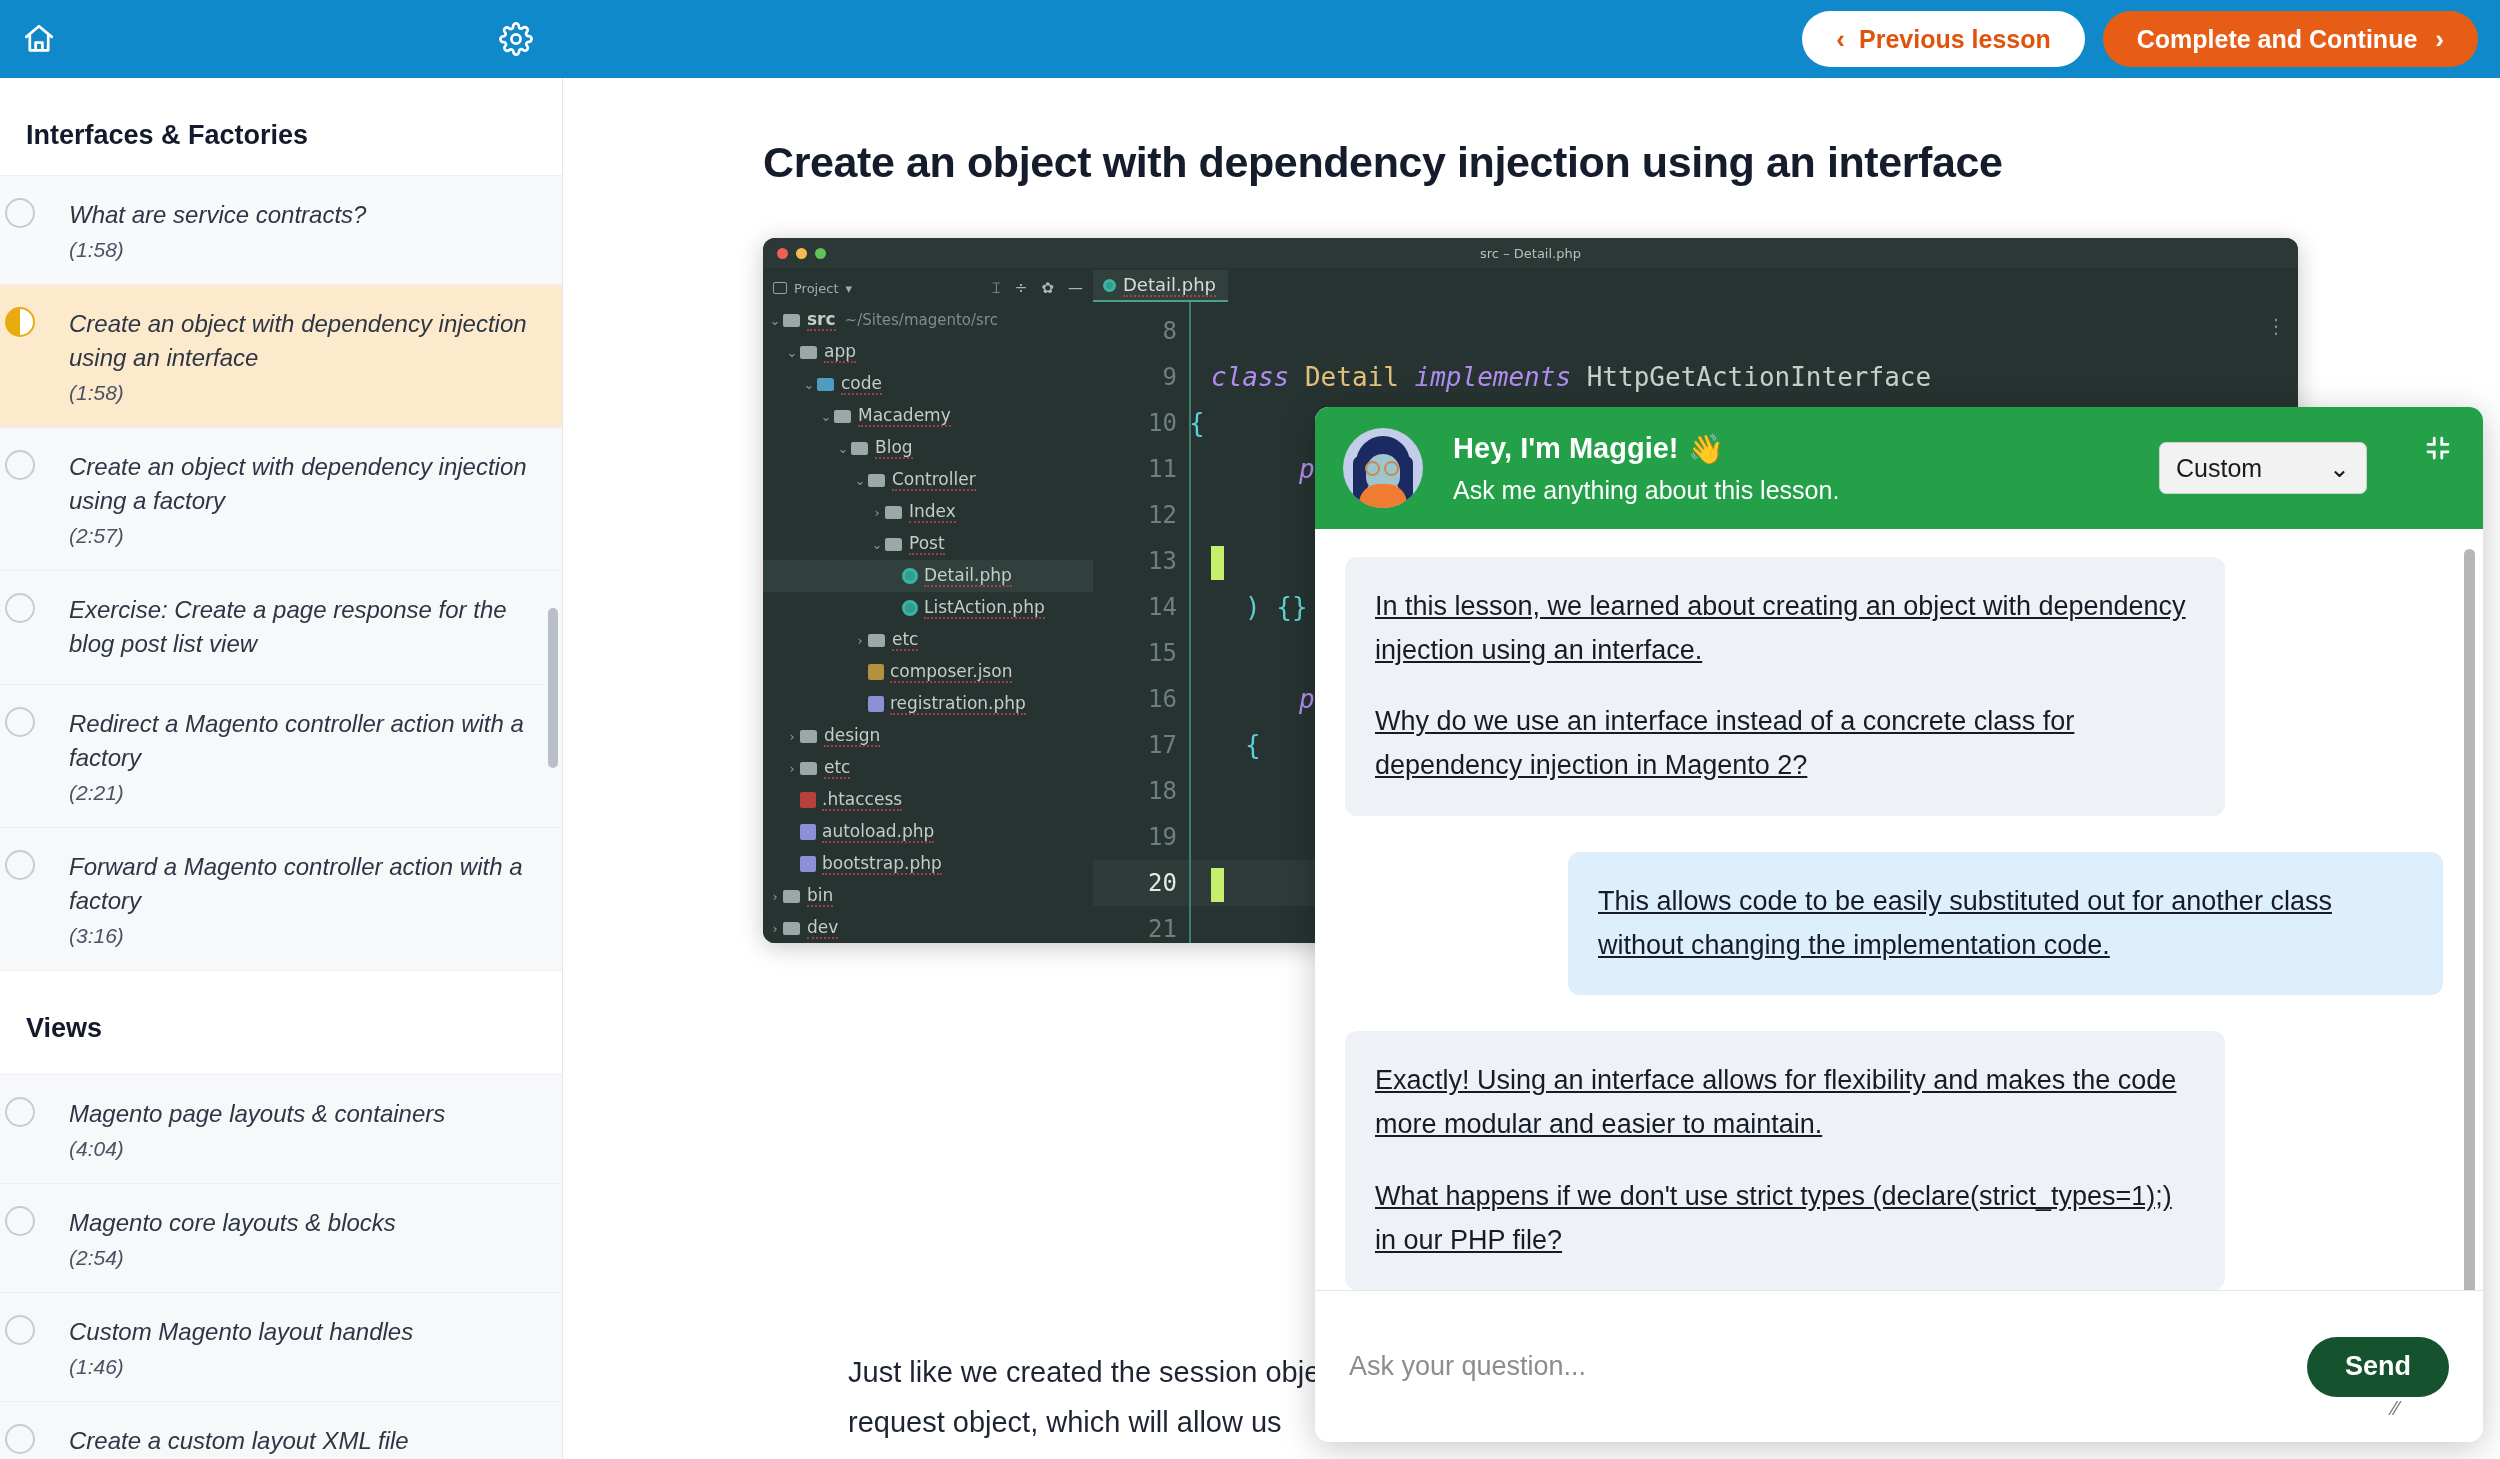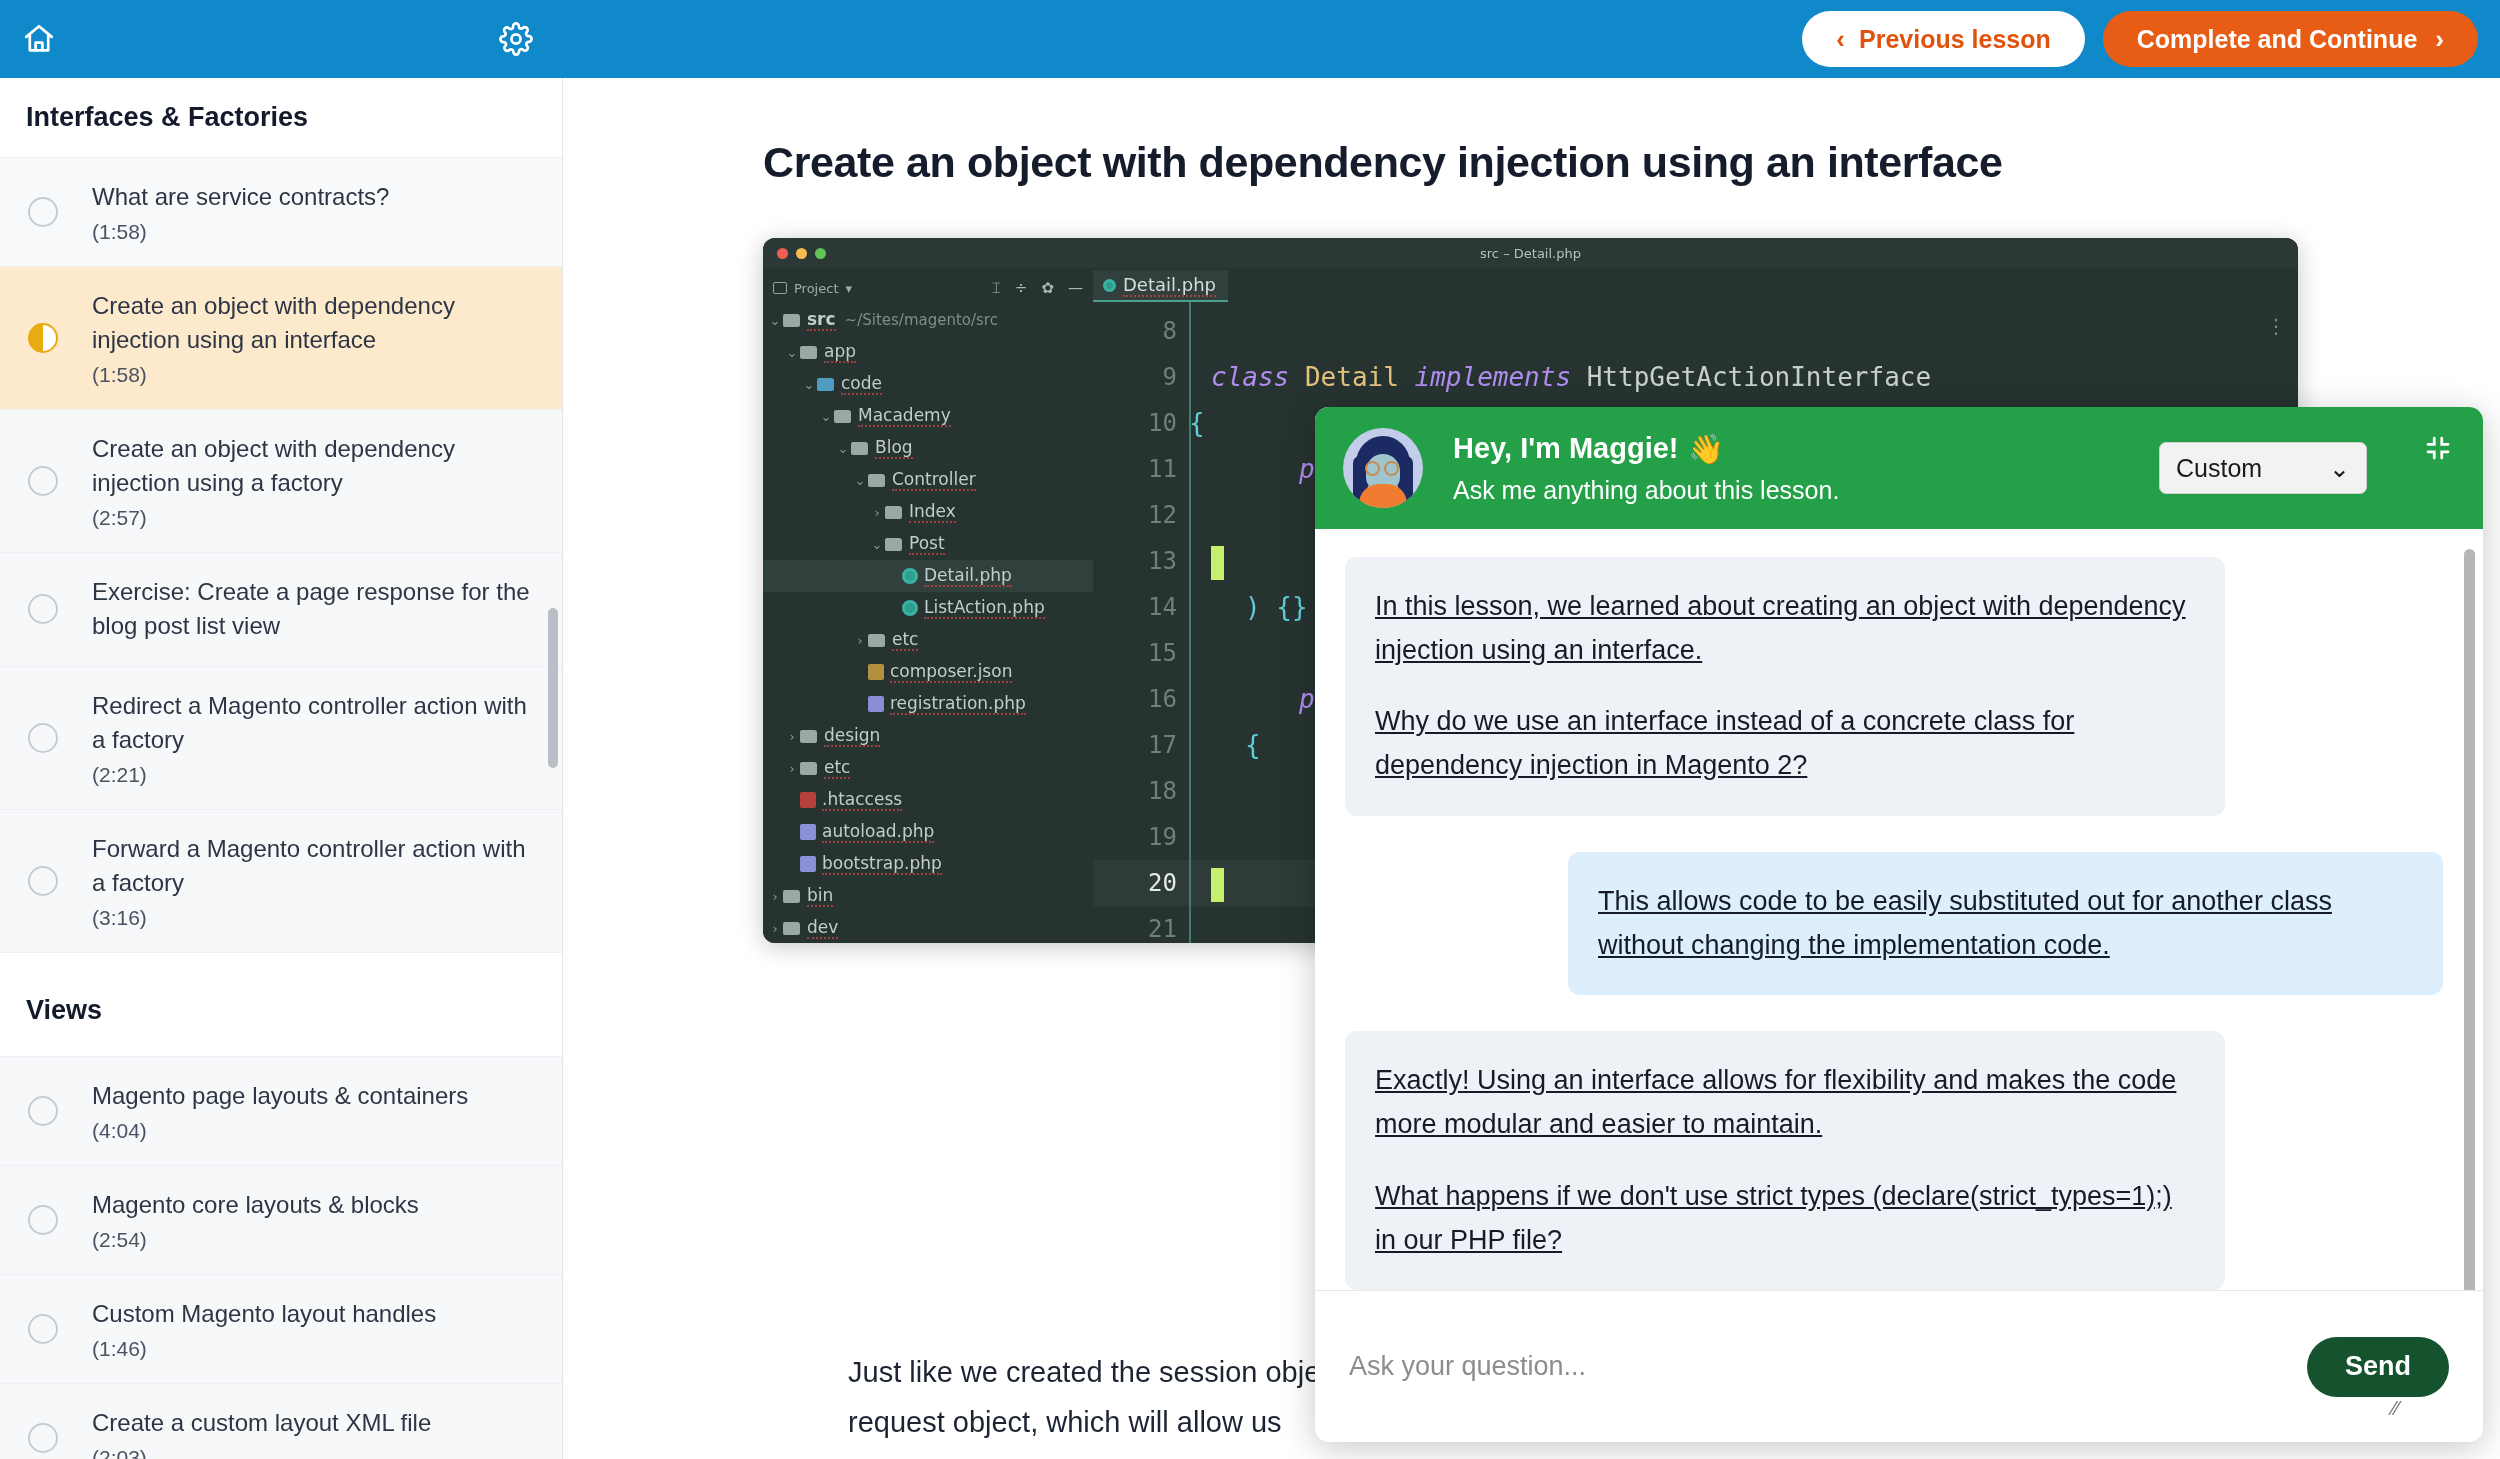--- a/index.html
+++ b/index.html
@@ -52,31 +52,32 @@
   
   .sidebar {
     position: absolute; top: 78px; left: 0;
     width: 563px; height: 1381px;
     background: #f7f8fa;
     border-right: 1px solid #e3e6ea;
     overflow: hidden;
   }
   .section-head {
     background: #ffffff;
-    padding: 24px 26px 24px 26px;
+    padding: 42px 26px 24px 26px;
     font-size: 27px; font-weight: bold; color: #121a2b;
     border-bottom: 1px solid #edeff2;
   }
   .section-head.views { padding-top: 42px; padding-bottom: 30px; }
   .lesson {
-    display: flex; align-items: center;
-    padding: 22px 26px 22px 28px;
+    display: flex; 
+    padding: 22px 26px 22px 5px;
     border-bottom: 1px solid #edeff2;
     cursor: pointer;
     min-height: 104px;
+    font-style: italic;
   }
   .lesson.active { background: #fdeacd; }
   .lesson.first { background: #f8f9fb; }
   .bullet {
     flex: 0 0 auto;
     width: 30px; height: 30px; border-radius: 50%;
     border: 2px solid #c6ccd4; background: transparent;
     margin-right: 34px;
   }
   .bullet.half {

